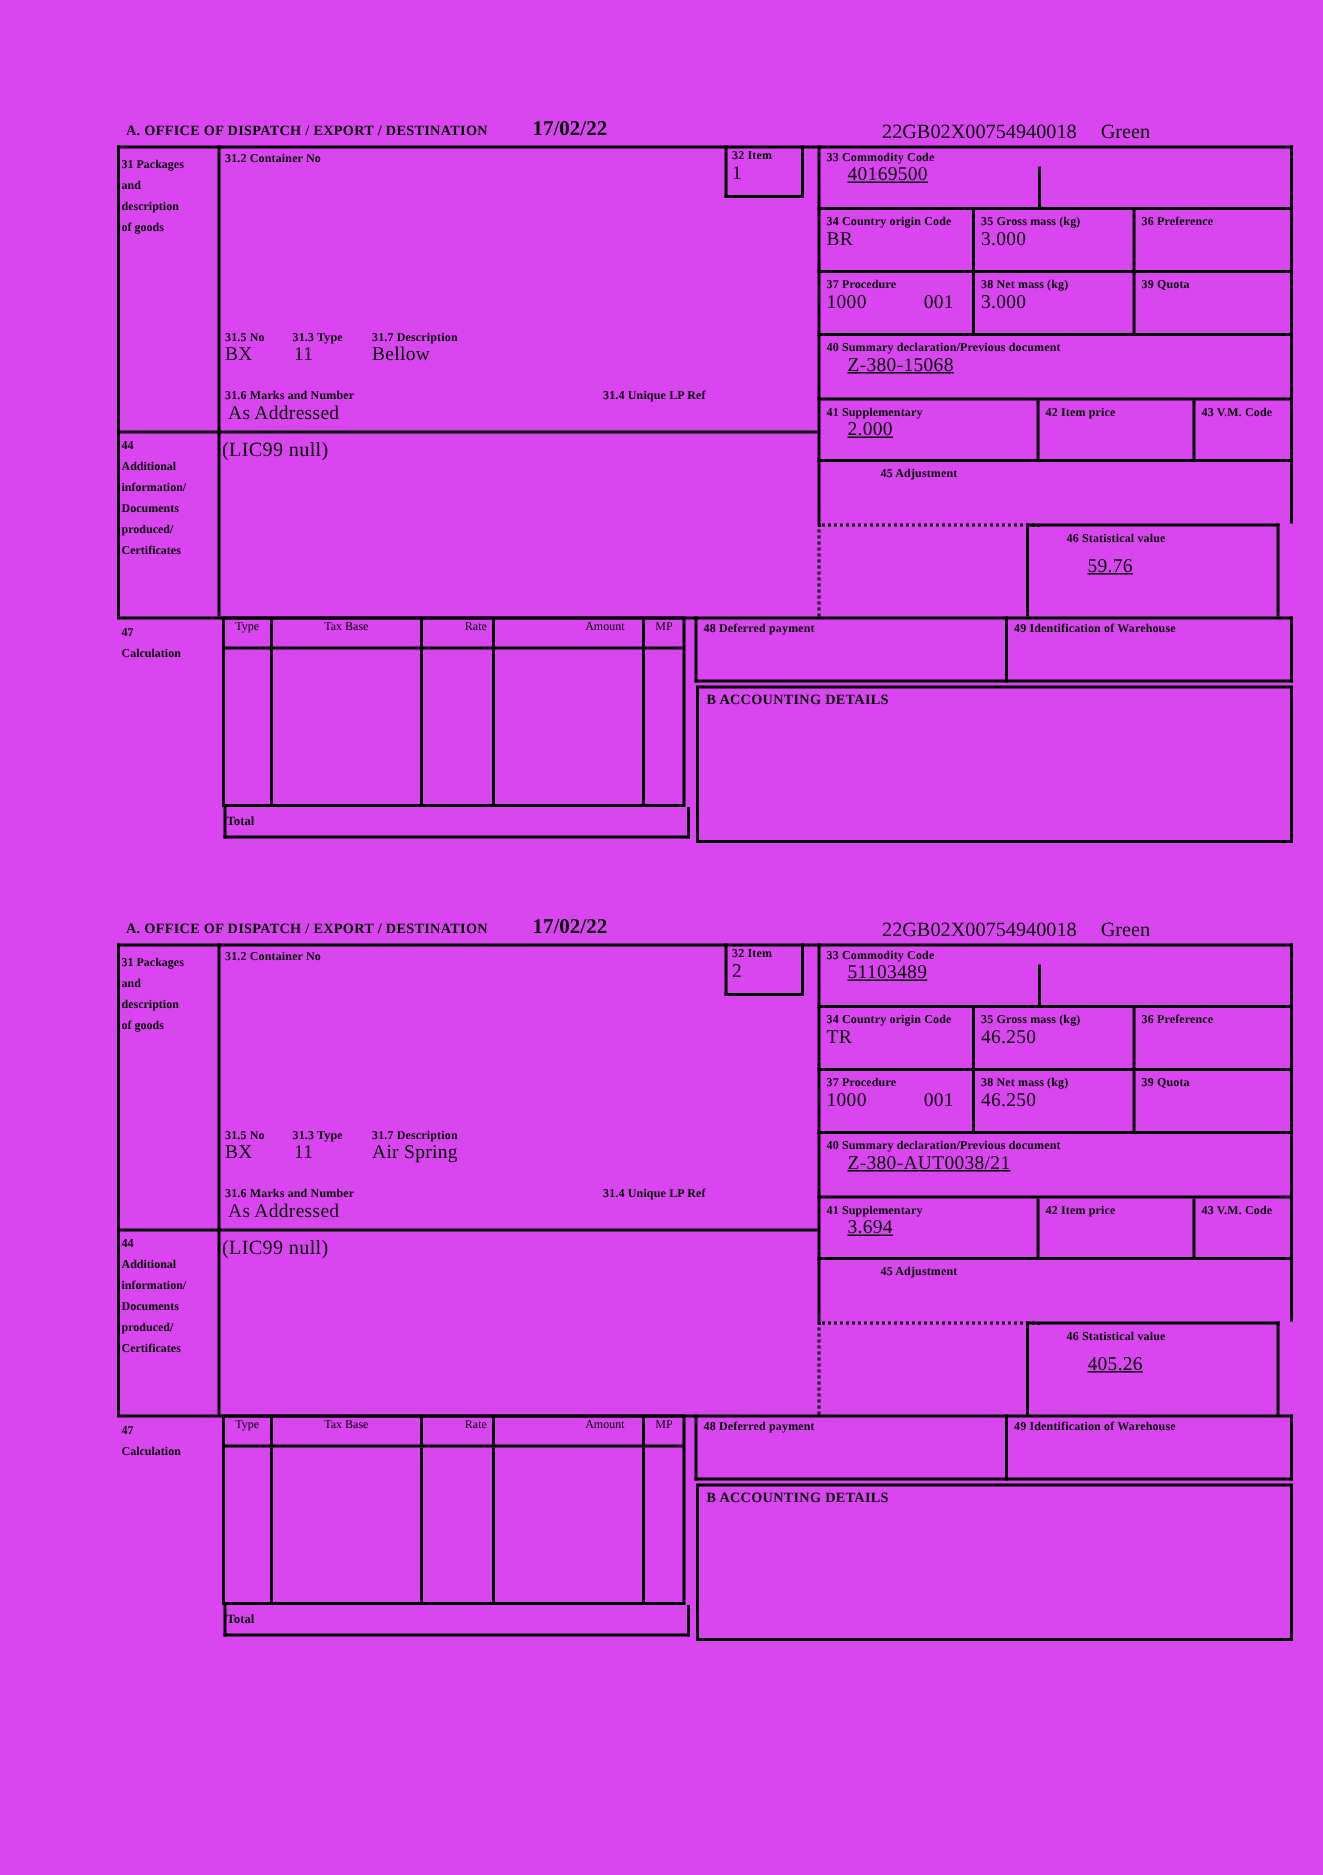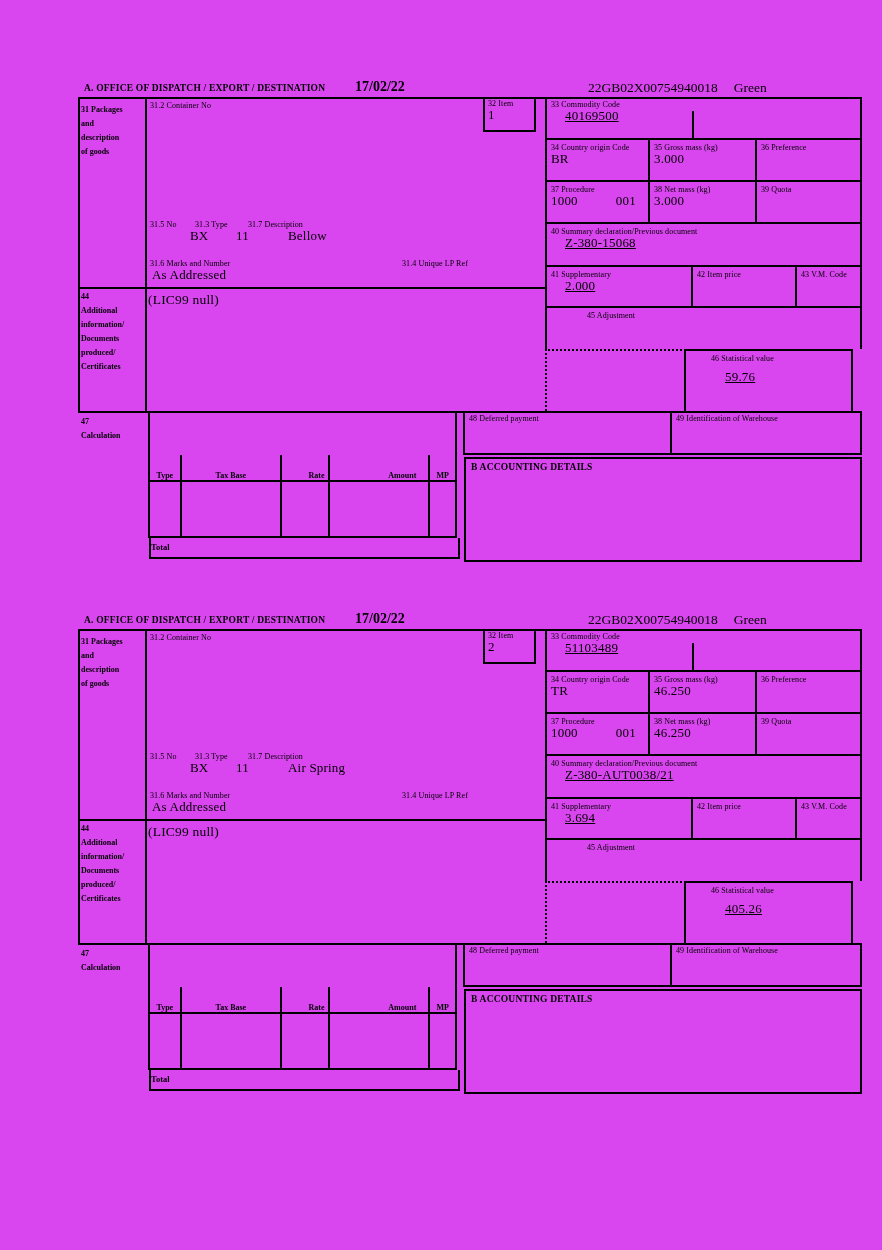--- a/index.html
+++ b/index.html
@@ -1,21 +1,21 @@
 <!DOCTYPE html>
 <html><head>
 <meta charset="utf-8">
 <style>
   html,body{margin:0;padding:0;background:#fff;}
   body{width:882px;height:1250px;font-family:"Liberation Serif","DejaVu Serif",serif;color:#000;}
   .page{position:relative;width:882px;height:1250px;background:#d946ef;overflow:hidden;}
   .block{position:absolute;left:78px;width:784px;height:482px;}
   .b1{top:82px;} .b2{top:614px;}
   .abs{position:absolute;box-sizing:border-box;}
-  .lb{font-weight:normal;font-size:8px;line-height:1.15;letter-spacing:.1px;}
+  .lb{font-weight:bold;font-size:8px;line-height:1.15;letter-spacing:.1px;}
   .lbl14{font-weight:bold;font-size:8px;line-height:14px;}
   .val{font-size:13px;line-height:1.15;letter-spacing:.2px;white-space:nowrap;}
   .ind{margin-left:14px;text-decoration:underline;}
   .pad{padding:3px 4px;}
   .hdr-office{left:6px;top:1px;font-weight:bold;font-size:9.5px;letter-spacing:.2px;}
   .hdr-date{left:277px;top:-3px;font-weight:bold;font-size:14px;}
   .hdr-mrn{left:510px;top:-2px;font-size:13.5px;}
   .hdr-mrn .green{margin-left:16px;}
   .fa{position:absolute;left:0;top:15px;width:784px;height:467px;}
   
@@ -36,32 +36,32 @@
   .box41{left:467px;top:170px;width:148px;height:41px;border-left:2px solid #000;border-right:2px solid #000;border-bottom:2px solid #000;}
   .box42{left:615px;top:170px;width:104px;height:41px;border-right:2px solid #000;border-bottom:2px solid #000;}
   .box43{left:719px;top:170px;width:65px;height:41px;border-right:2px solid #000;border-bottom:2px solid #000;}
   .box45{left:467px;top:211px;width:317px;height:41px;border-left:2px solid #000;border-right:2px solid #000;padding-left:40px;}
   .dotbox{left:467px;top:252px;width:148px;height:62px;border-left:2px dotted #000;border-top:2px dotted #000;}
   .box46{left:606px;top:252px;width:169px;height:62px;border-left:2px solid #000;border-top:2px solid #000;border-right:2px solid #000;padding-left:25px;}
   
   .l31{left:3px;top:6px;width:62px;}
   .l312{left:72px;top:4px;}
   .box32{left:405px;top:0;width:53px;height:35px;border-left:2px solid #000;border-right:2px solid #000;border-bottom:2px solid #000;padding:2px 3px;}
-  .pklbl{top:123px;} .pkval{top:132px;margin-left:40px;}
+  .pklbl{top:123px;} .pkval{top:132px;}
   .x72{left:72px;} .x117{left:117px;} .x118{left:118px;} .x170{left:170px;}
   .l316{left:72px;top:162px;} .l314{left:324px;top:162px;}
   .vmarks{left:74px;top:171px;} .vlic{left:70px;top:195px;font-size:13.5px;}
   .l44{left:3px;top:193px;width:62px;}
   
   .l47{left:3px;top:318px;width:62px;}
   .taxtable{left:70px;top:314px;width:309px;height:127px;border:2px solid #000;display:flex;flex-direction:column;}
   .ttrow{display:flex;}
   .tthead{flex:0 0 18px;border-bottom:2px solid #000;}
   .ttbody{flex:1;}
-  .tc{box-sizing:border-box;font-weight:bold;font-size:8px;padding-top:16px;margin-top:42px;}
+  .tc{box-sizing:border-box;font-weight:normal;font-size:8px;padding-top:0;}
   .tcb{box-sizing:border-box;}
   .c1{width:32px;text-align:center;border-right:2px solid #000;}
   .c2{width:102px;text-align:center;border-right:2px solid #000;}
   .c3{width:48px;text-align:right;padding-right:3px;border-right:2px solid #000;}
   .c4{width:102px;text-align:right;padding-right:12px;border-right:2px solid #000;}
   .c5{width:25px;text-align:center;}
   .totalrow{left:71px;top:441px;width:311px;height:21px;border-left:2px solid #000;border-right:2px solid #000;border-bottom:2px solid #000;text-align:left;font-weight:bold;font-size:8.5px;line-height:18px;}
   .box48{left:385px;top:314px;width:209px;height:44px;border-left:2px solid #000;border-right:2px solid #000;border-bottom:2px solid #000;}
   .box49{left:594px;top:314px;width:190px;height:44px;border-right:2px solid #000;border-bottom:2px solid #000;}
   .boxB{left:386px;top:360px;width:398px;height:105px;border:2px solid #000;padding:3px 5px;}

